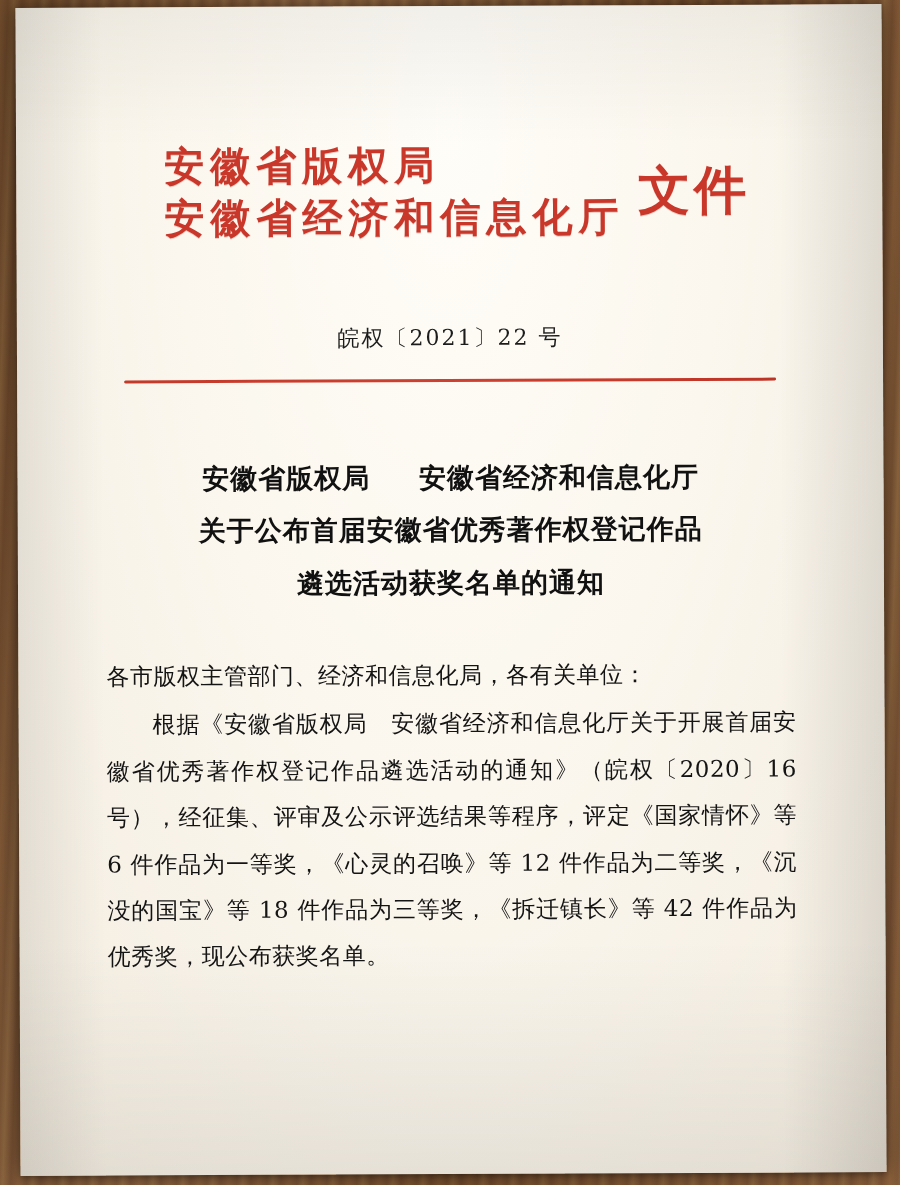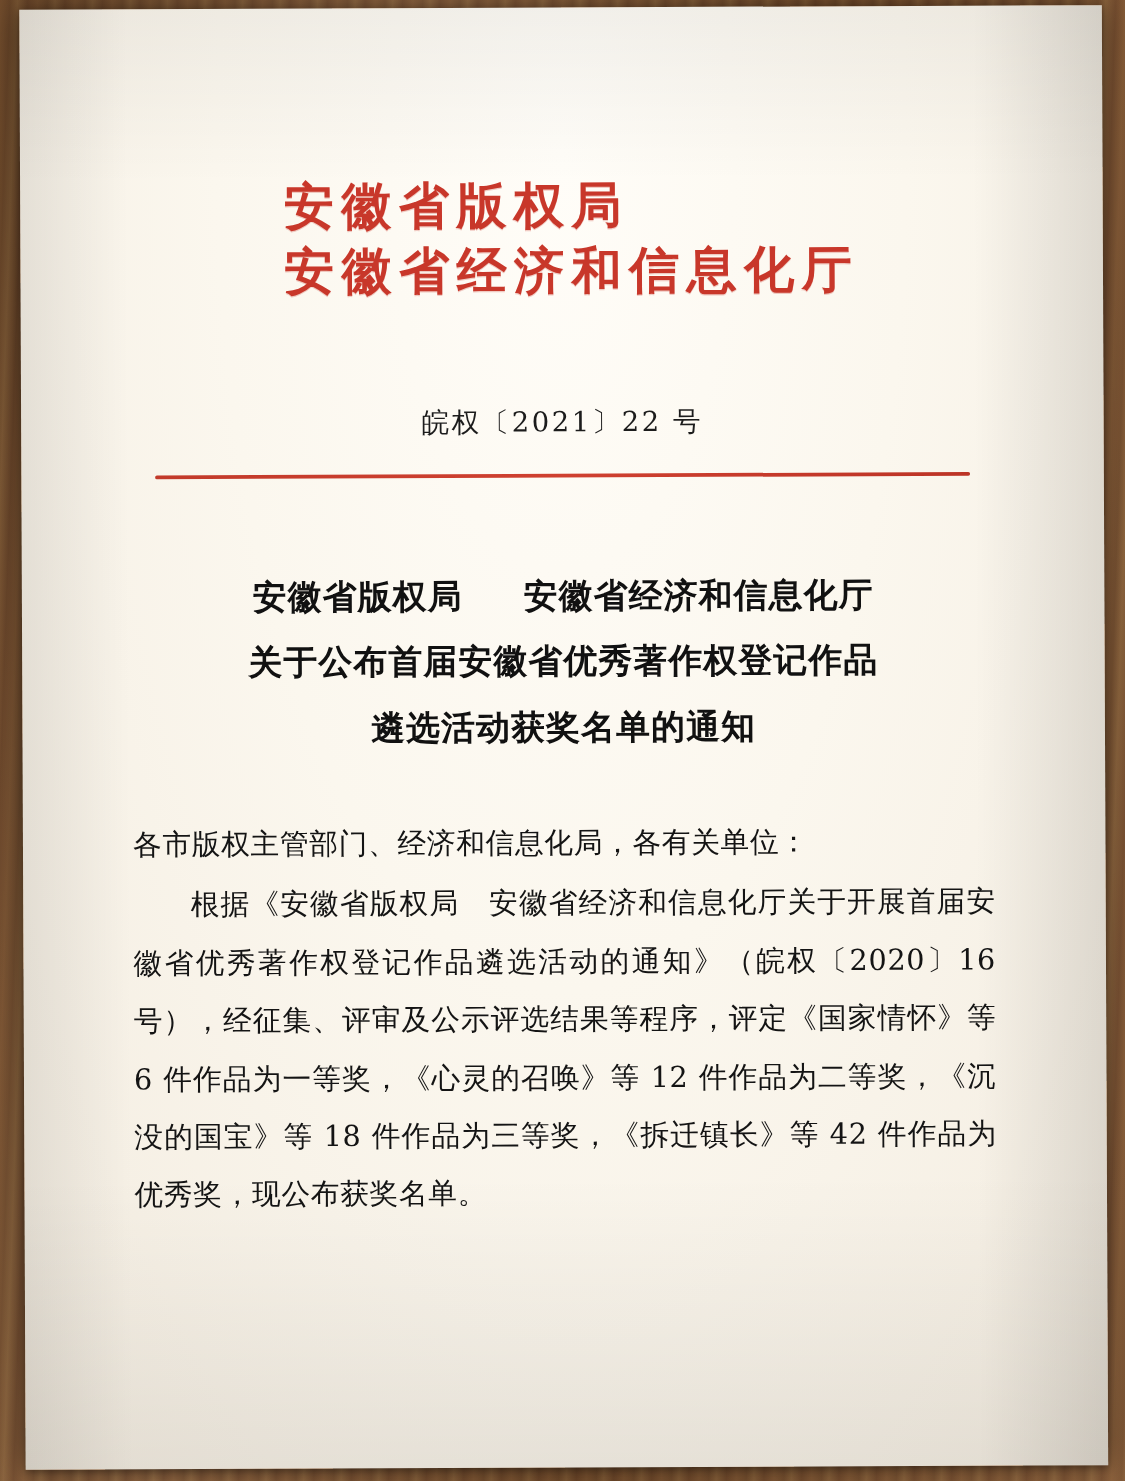--- a/index.html
+++ b/index.html
@@ -158,20 +158,21 @@
 <div class="desk"></div>
 
 <div class="page">
   <div class="content">
 
     <div class="masthead">
       <div class="issuers">
         <div class="issuer-line">安徽省版权局</div>
         <div class="issuer-line">安徽省经济和信息化厅</div>
       </div>
+      <div class="doc-word">文件</div>
     </div>
 
     <div class="docnum">皖权〔2021〕22 号</div>
 
     <div class="red-rule"></div>
 
     <div class="title">
       <div class="title-line">
         <span>安徽省版权局</span>
         <span class="title-gap"></span>

